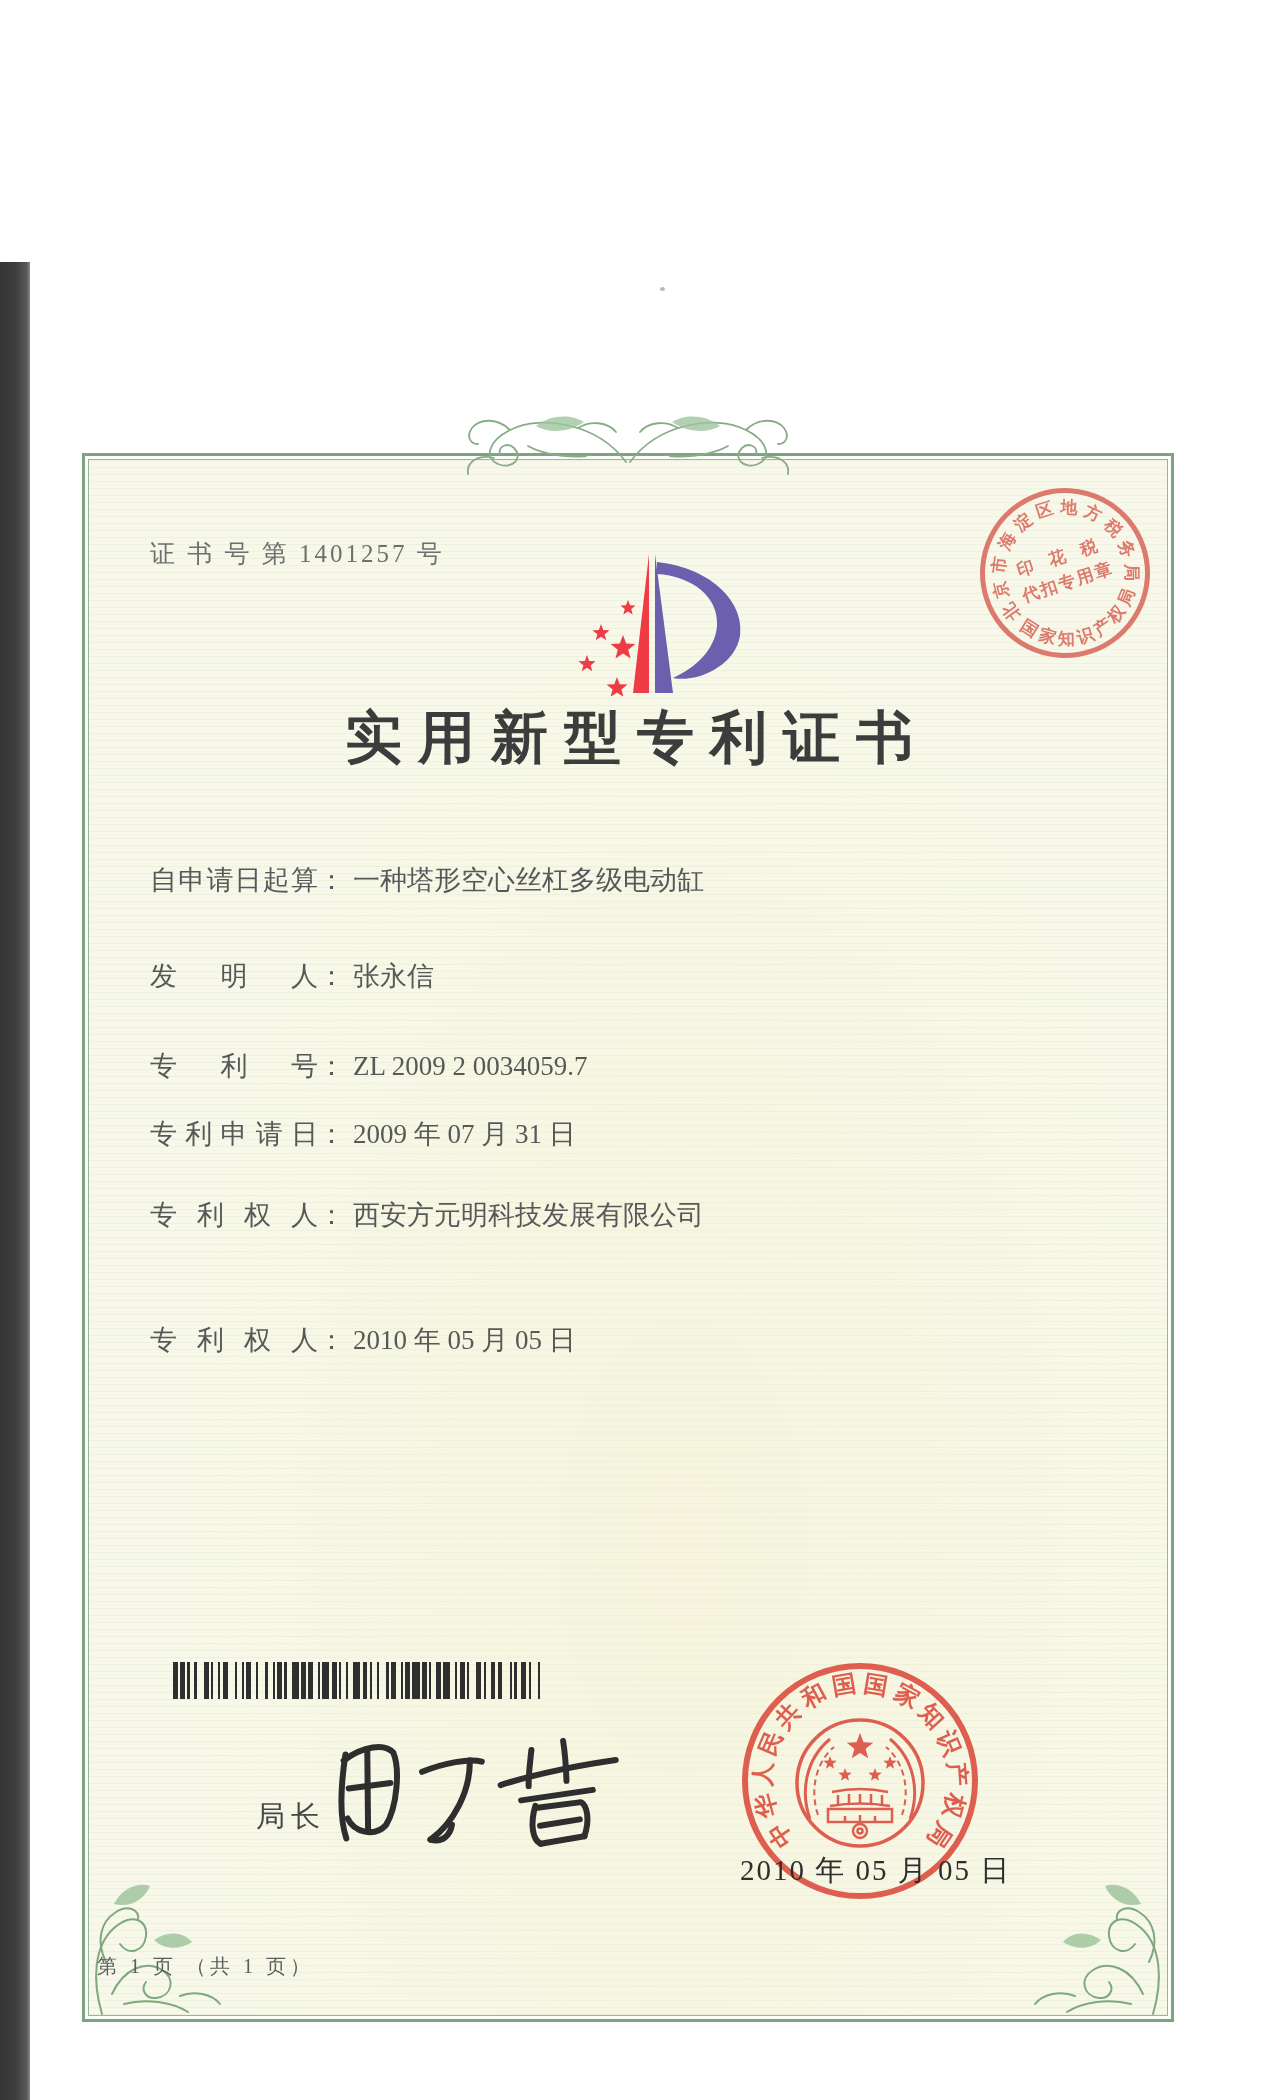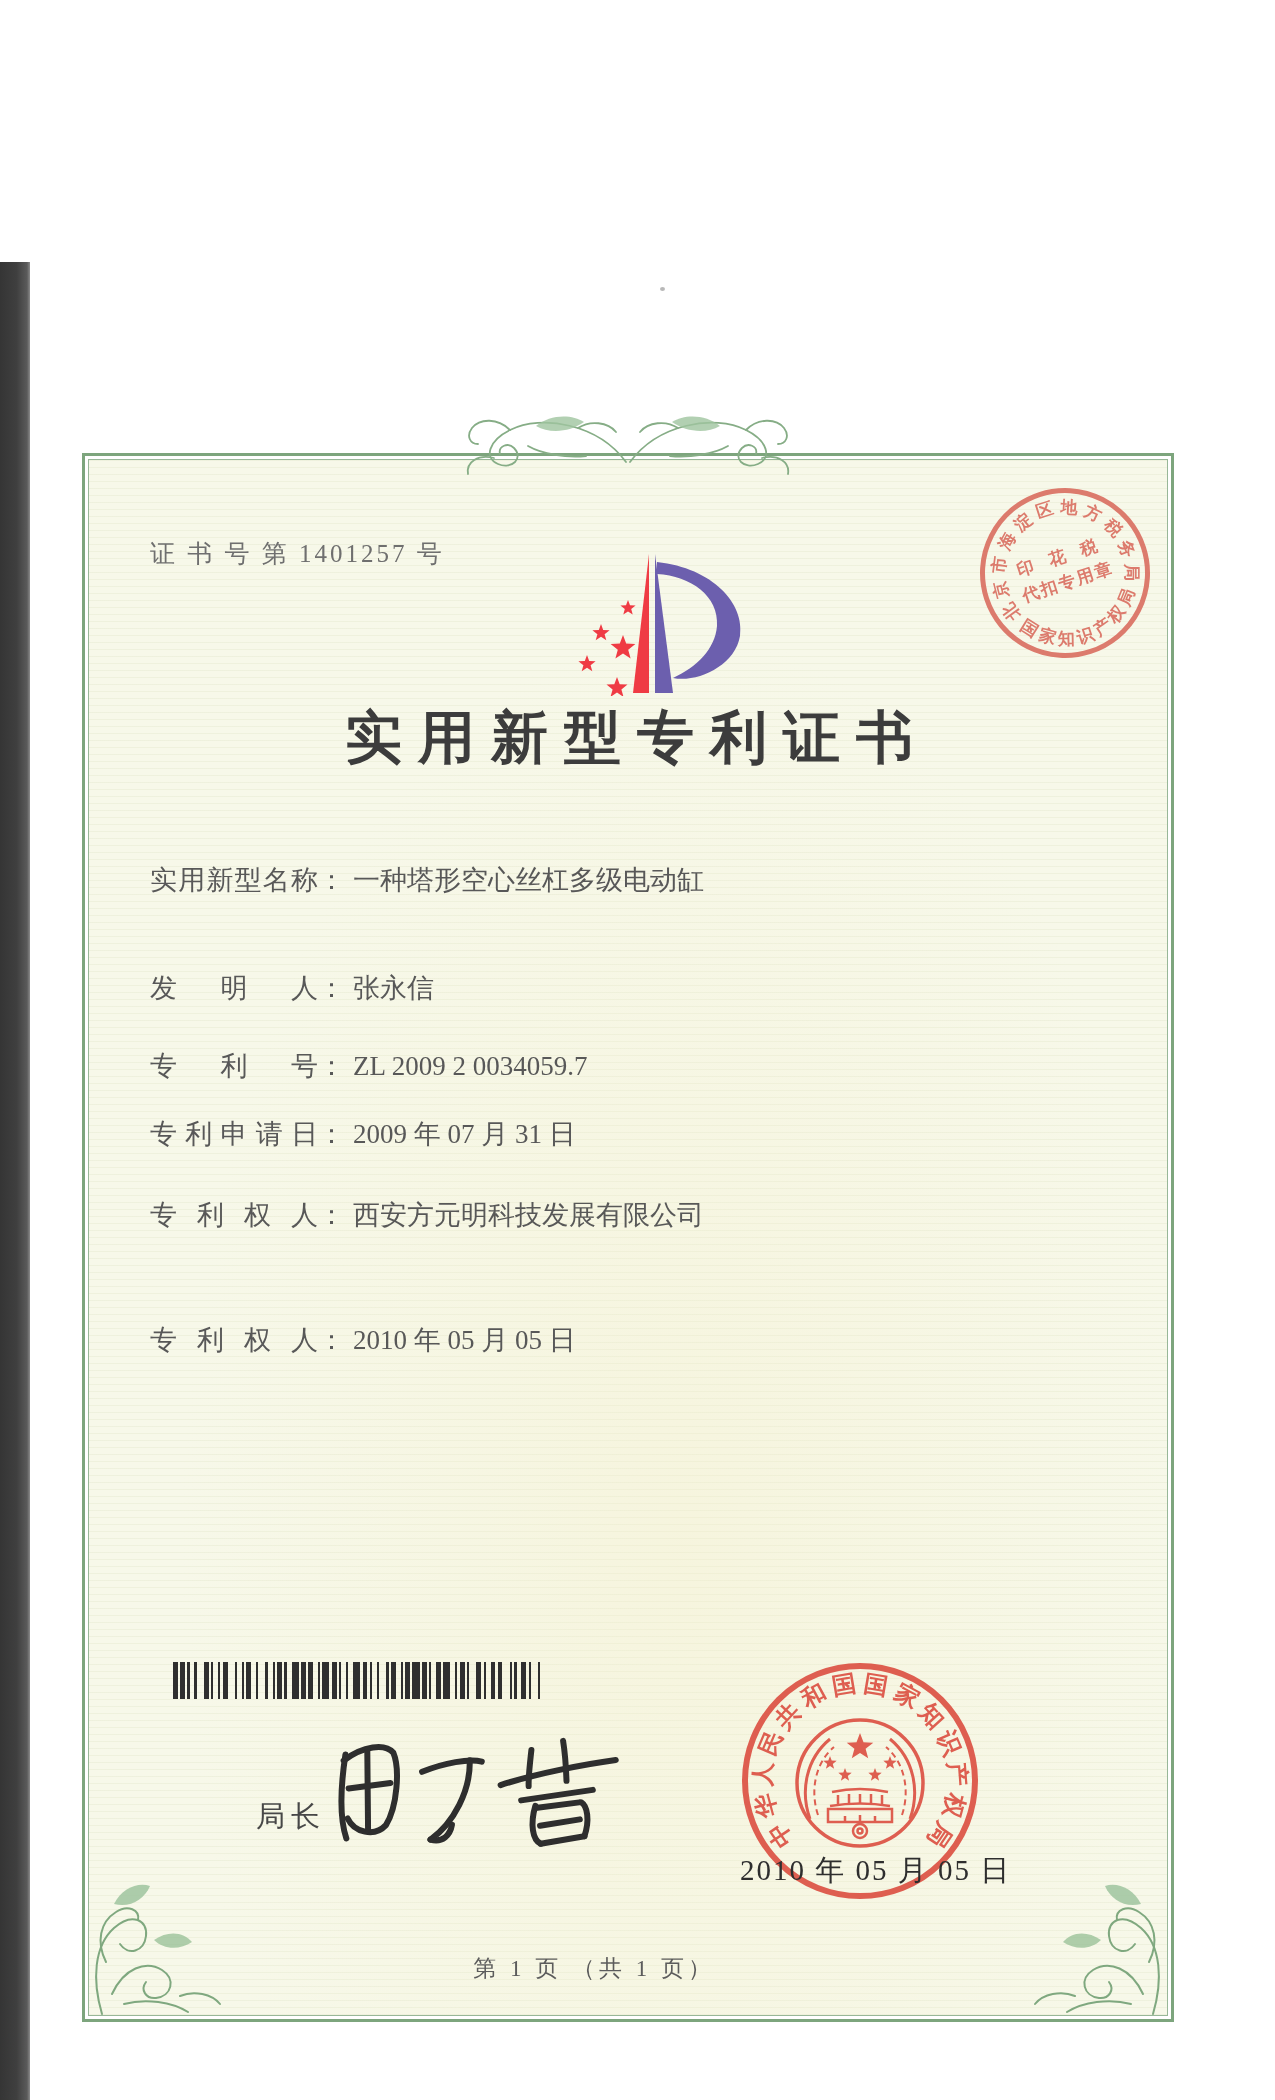--- a/index.html
+++ b/index.html
@@ -56,22 +56,22 @@
   .sr-only{position:absolute;width:1px;height:1px;overflow:hidden;clip:rect(0 0 0 0);white-space:nowrap;}
 
   
   .seal{position:absolute;left:735px;top:1656px;width:250px;height:250px;opacity:.92;}
   .seal-ring{position:absolute;left:7px;top:7px;width:224px;height:224px;border:6px solid #dc5244;border-radius:50%;}
   .arc-char{position:absolute;font-weight:bold;line-height:1;}
 
   .issue-date{position:absolute;left:740px;top:1851px;font-size:29px;color:#2e2e2e;
               letter-spacing:2px;z-index:5;white-space:nowrap;}
 
-  .footer{position:absolute;left:88px;top:1953px;width:1012px;text-align:center;
-          font-size:23px;letter-spacing:4px;color:#5c5c5c;}
+  .footer{position:absolute;left:97px;top:1953px;width:1012px;text-align:left;
+          font-size:20px;letter-spacing:4px;color:#5c5c5c;}
 </style>
 </head>
 <body>
 
 <div class="scan-strip"></div>
 
 <div class="artifact-dot" style="left:660px;top:287px;width:5px;height:4px;"></div>
 <div class="artifact-dot" style="left:1093px;top:1253px;width:4px;height:4px;opacity:.4;"></div>
 
 <div class="frame"></div>
@@ -155,23 +155,23 @@
       <polygon points="56.0,76.0 58.2,81.9 64.6,82.2 59.6,86.2 61.3,92.3 56.0,88.8 50.7,92.3 52.4,86.2 47.4,82.2 53.8,81.9"></polygon>
       <polygon points="78.0,87.0 81.2,95.6 90.4,96.0 83.2,101.7 85.6,110.5 78.0,105.5 70.4,110.5 72.8,101.7 65.6,96.0 74.8,95.6"></polygon>
       <polygon points="42.0,107.0 44.2,112.9 50.6,113.2 45.6,117.2 47.3,123.3 42.0,119.8 36.7,123.3 38.4,117.2 33.4,113.2 39.8,112.9"></polygon>
       <polygon points="72.0,129.0 74.7,136.3 82.5,136.6 76.4,141.4 78.5,148.9 72.0,144.6 65.5,148.9 67.6,141.4 61.5,136.6 69.3,136.3"></polygon>
     </g>
 </svg>
 
 <div class="title">实用新型专利证书</div>
 
 <div class="field-row" style="top:862px;">
-  <span class="flabel">实用新型名称</span><span class="fcolon">：</span><span>一种塔形空心丝杠多级电动缸</span>
-</div>
-<div class="field-row" style="top:958px;margin-top:12px;">
+  <span class="flabel">自申请日起算</span><span class="fcolon">：</span><span>一种塔形空心丝杠多级电动缸</span>
+</div>
+<div class="field-row" style="top:958px;">
   <span class="flabel">发明人</span><span class="fcolon">：</span><span>张永信</span>
 </div>
 <div class="field-row" style="top:1048px;">
   <span class="flabel">专利号</span><span class="fcolon">：</span><span>ZL 2009 2 0034059.7</span>
 </div>
 <div class="field-row" style="top:1116px;">
   <span class="flabel">专利申请日</span><span class="fcolon">：</span><span>2009 年 07 月 31 日</span>
 </div>
 <div class="field-row" style="top:1197px;">
   <span class="flabel">专利权人</span><span class="fcolon">：</span><span>西安方元明科技发展有限公司</span>

